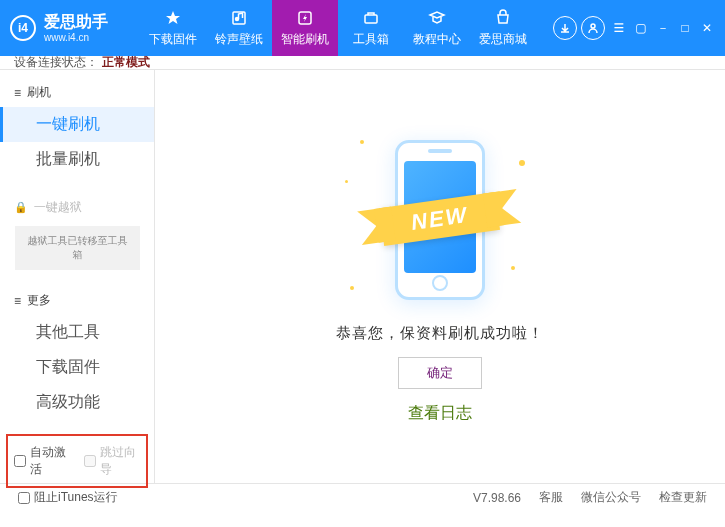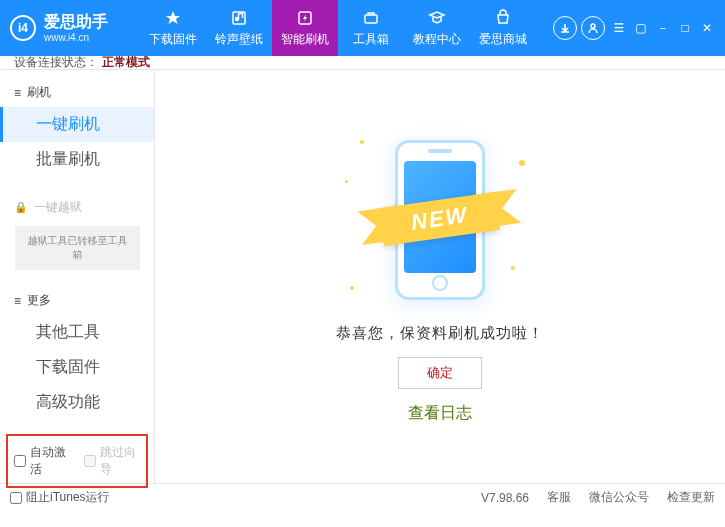--- a/index.html
+++ b/index.html
@@ -41,23 +41,23 @@
 .ribbon:before{left:-22px;border-left-color:transparent}
 .ribbon:after{right:-22px;border-right-color:transparent}
 .sparkle{position:absolute;width:100%;height:100%;pointer-events:none}
 .sparkle span{position:absolute;width:4px;height:4px;background:#ffd24a;border-radius:50%}
 .sparkle span:nth-child(1){top:10px;left:20px}
 .sparkle span:nth-child(2){top:30px;right:15px;width:6px;height:6px}
 .sparkle span:nth-child(3){bottom:20px;left:10px}
 .sparkle span:nth-child(4){bottom:40px;right:25px}
 .sparkle span:nth-child(5){top:50px;left:5px;width:3px;height:3px}
 .msg{font-size:15px;color:#333;letter-spacing:1px}
-.ok-btn{padding:6px 28px;border:1px solid #ccc;background:#fff;cursor:pointer;font-size:13px;color:#b91c1c}
+.ok-btn{padding:6px 28px;border:1px solid #ccc;background:#fff;cursor:pointer;font-size:13px;color:#701a75}
 .log-link{font-size:16px;color:#4d7c0f;cursor:pointer}
-.footer{height:28px;border-top:1px solid #e5e5e5;display:flex;align-items:center;padding:0 10px;font-size:12px;color:#666;gap:18px}
+.footer{height:28px;border-top:1px solid #e5e5e5;display:flex;align-items:center;padding:0 18px;font-size:12px;color:#666;gap:18px}
 .footer .spacer{flex:1}
 .footer-link{cursor:pointer}
 .lock-icon{color:#ccc;font-size:11px}
 svg{display:block}
 </style>
 </head>
 <body>
 
 <div class="titlebar">
   <div class="logo-area">

